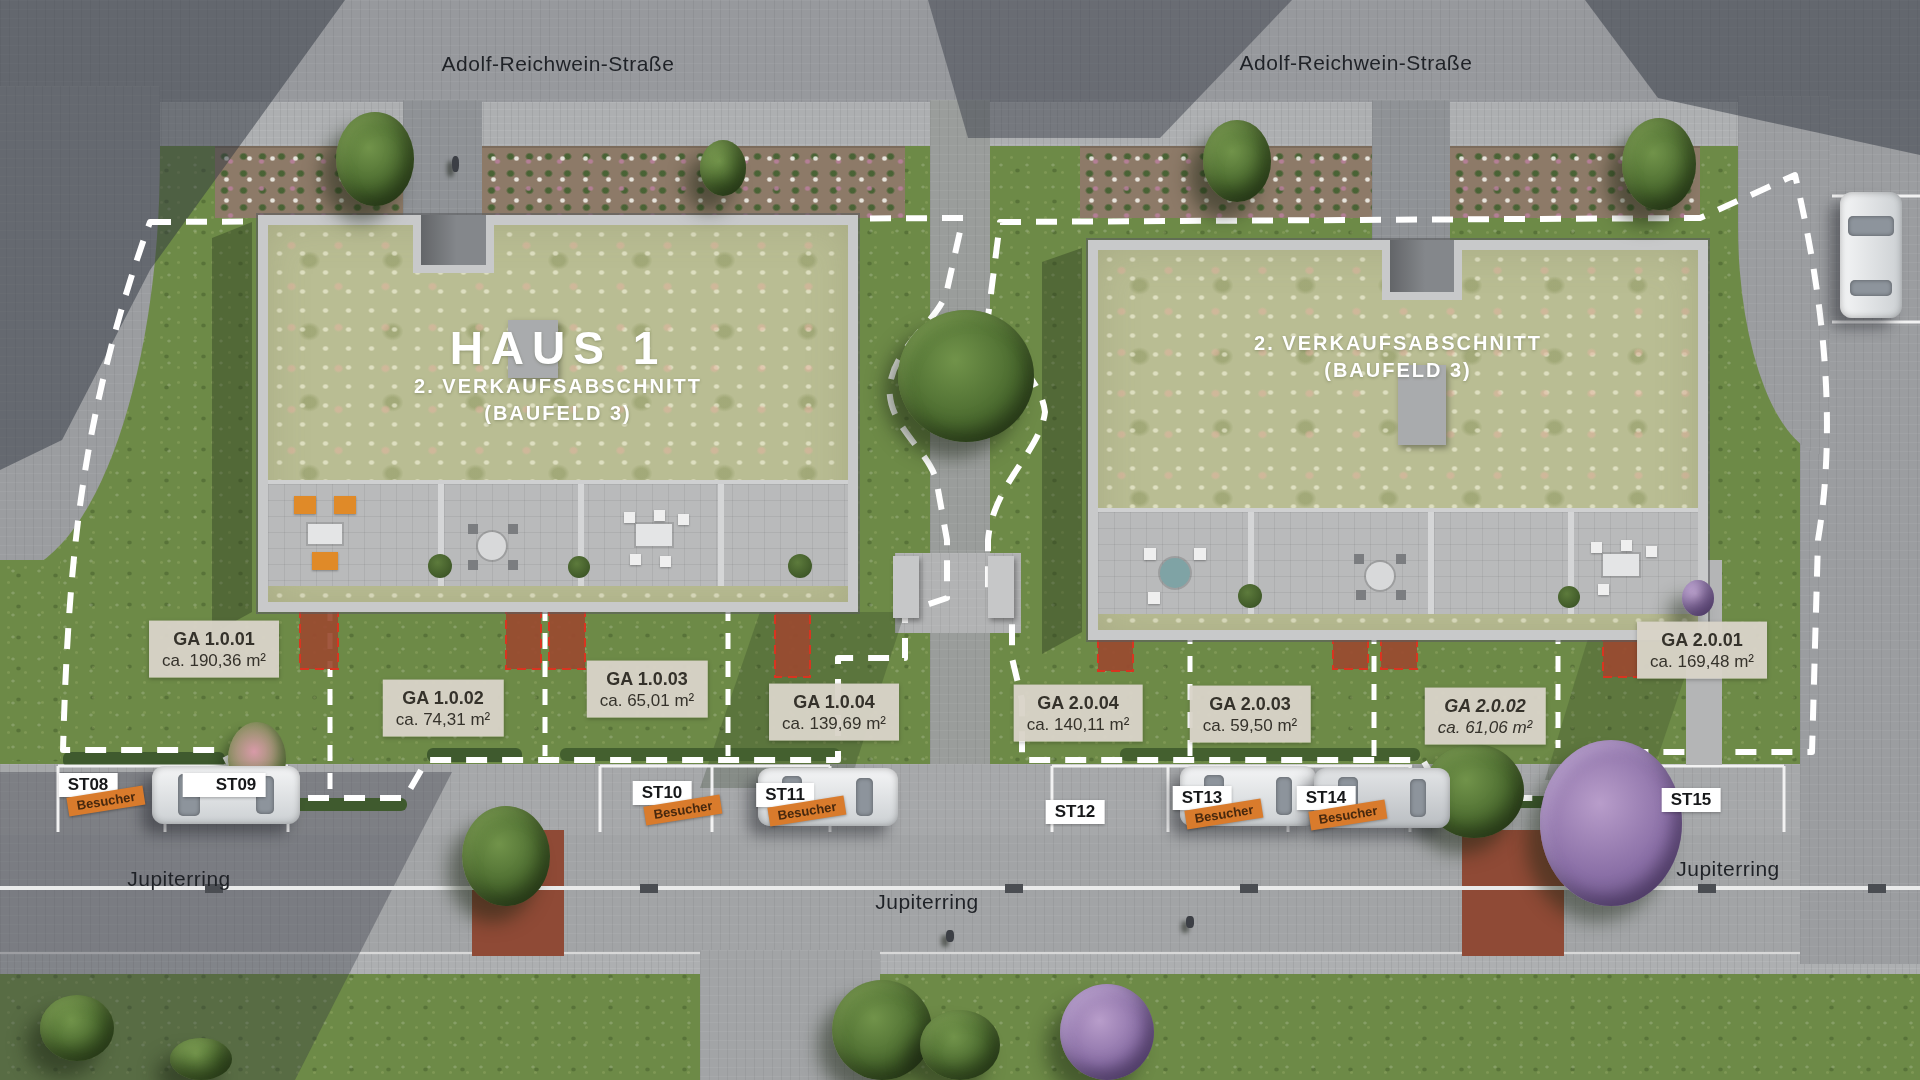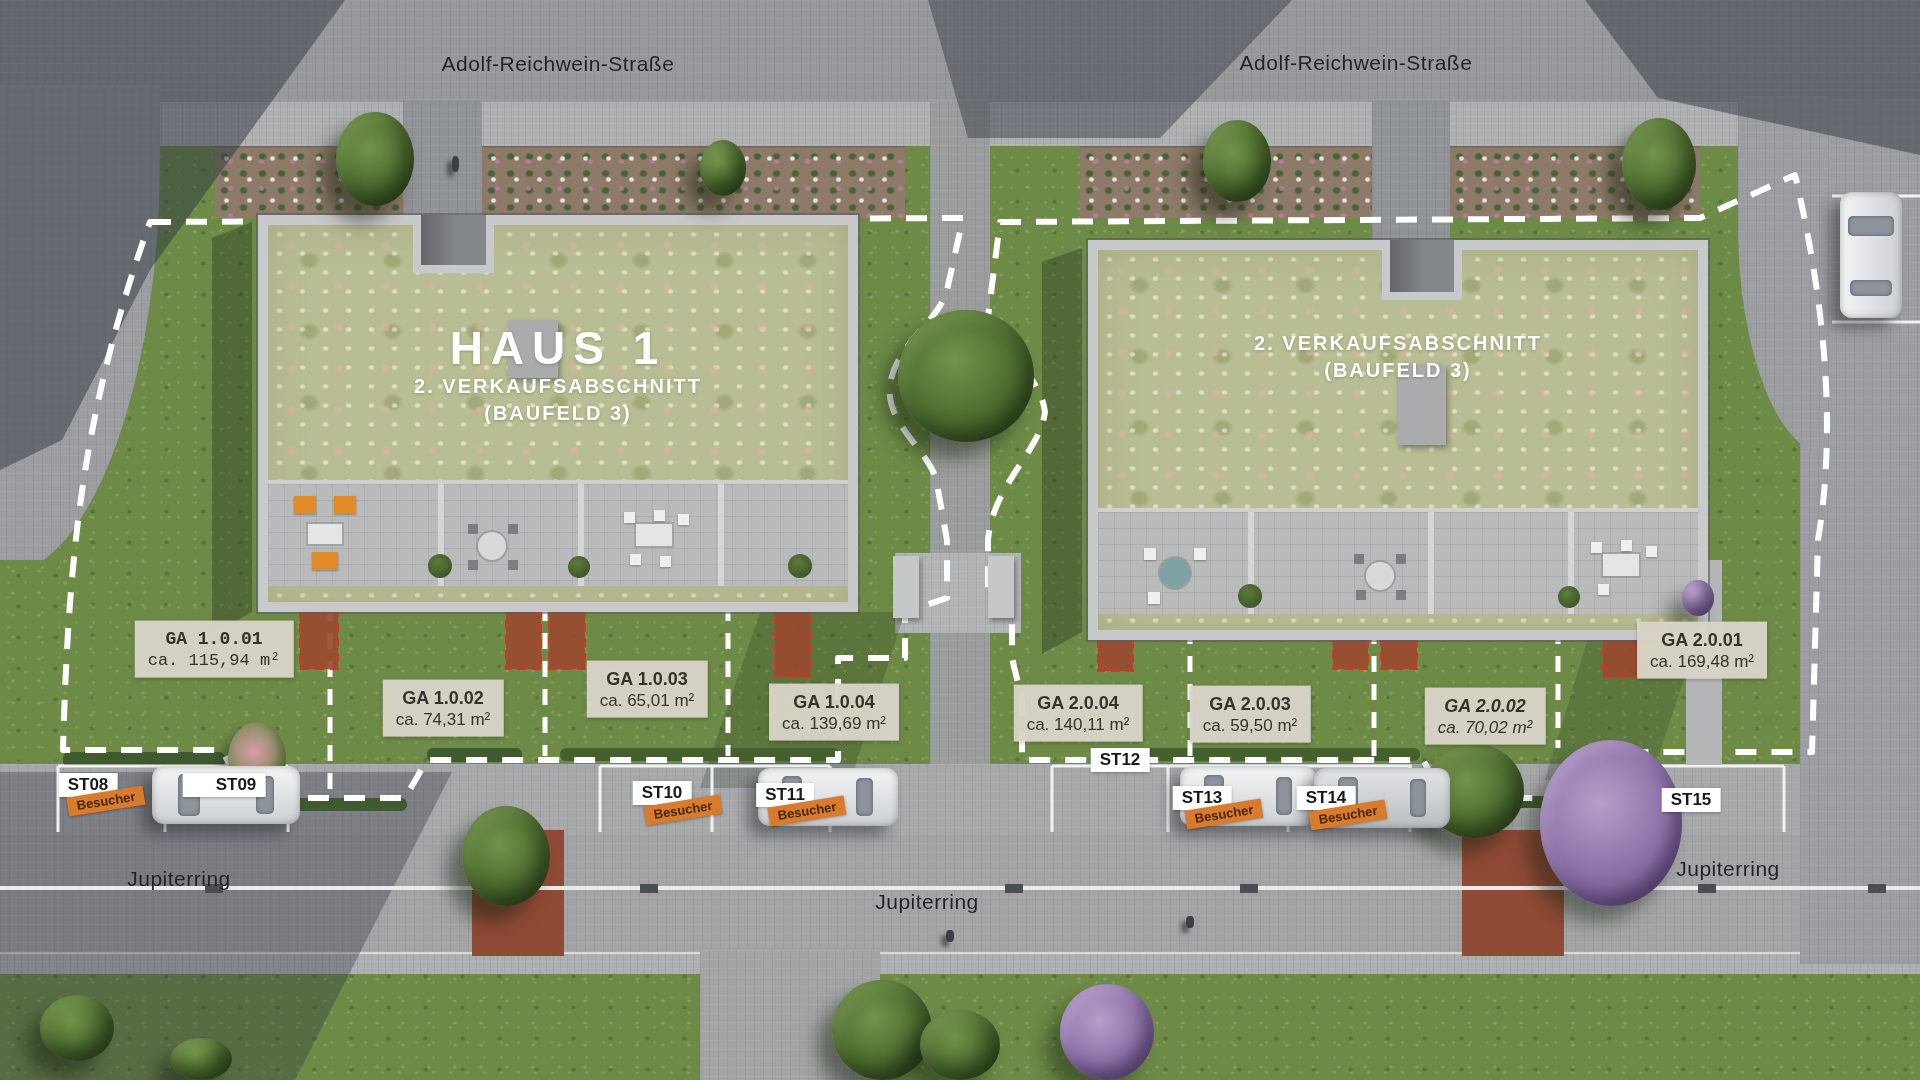--- a/index.html
+++ b/index.html
@@ -315,23 +315,23 @@
   <div class="abs person" style="left:452px;top:156px;width:7px;height:16px;"></div>
   <div class="abs person" style="left:946px;top:930px;width:8px;height:12px;"></div>
   <div class="abs person" style="left:1186px;top:916px;width:8px;height:12px;"></div>
 
   <div class="abs street-name" style="left:558px;top:64px;">Adolf-Reichwein-Straße</div>
   <div class="abs street-name" style="left:1356px;top:63px;">Adolf-Reichwein-Straße</div>
   <div class="abs street-name" style="left:179px;top:879px;">Jupiterring</div>
   <div class="abs street-name" style="left:927px;top:902px;">Jupiterring</div>
   <div class="abs street-name" style="left:1728px;top:869px;">Jupiterring</div>
 
-  <div class="abs ga-label" style="left:214px;top:649px;font-family:Liberation Mono, monospace;">
+  <div class="abs ga-label" style="left:214px;top:649px;">
     <div class="id">GA 1.0.01</div>
-    <div class="area">ca. 115,94 m²</div>
+    <div class="area">ca. 190,36 m²</div>
   </div>
   <div class="abs ga-label" style="left:443px;top:708px;">
     <div class="id">GA 1.0.02</div>
     <div class="area">ca. 74,31 m²</div>
   </div>
   <div class="abs ga-label" style="left:647px;top:689px;">
     <div class="id">GA 1.0.03</div>
     <div class="area">ca. 65,01 m²</div>
   </div>
   <div class="abs ga-label" style="left:834px;top:712px;">
@@ -341,34 +341,34 @@
   <div class="abs ga-label" style="left:1078px;top:713px;">
     <div class="id">GA 2.0.04</div>
     <div class="area">ca. 140,11 m²</div>
   </div>
   <div class="abs ga-label" style="left:1250px;top:714px;">
     <div class="id">GA 2.0.03</div>
     <div class="area">ca. 59,50 m²</div>
   </div>
   <div class="abs ga-label" style="left:1485px;top:716px;font-style:italic;">
     <div class="id">GA 2.0.02</div>
-    <div class="area">ca. 70,02 m²</div>
+    <div class="area">ca. 61,06 m²</div>
   </div>
   <div class="abs ga-label" style="left:1702px;top:650px;">
     <div class="id">GA 2.0.01</div>
     <div class="area">ca. 169,48 m²</div>
   </div>
 
   <div class="abs st-label" style="left:88px;top:785px;">ST08</div>
   <div class="abs visitor-tag" style="left:106px;top:801px;">Besucher</div>
   <div class="abs st-label" style="left:224px;top:785px;padding-left:33px;">ST09</div>
   <div class="abs st-label" style="left:662px;top:793px;">ST10</div>
   <div class="abs visitor-tag" style="left:683px;top:810px;">Besucher</div>
   <div class="abs st-label" style="left:785px;top:795px;">ST11</div>
   <div class="abs visitor-tag" style="left:807px;top:811px;">Besucher</div>
-  <div class="abs st-label" style="left:1075px;top:760px;margin-left:45px;">ST12</div>
+  <div class="abs st-label" style="left:1075px;top:812px;">ST12</div>
   <div class="abs st-label" style="left:1202px;top:798px;">ST13</div>
   <div class="abs visitor-tag" style="left:1224px;top:814px;">Besucher</div>
   <div class="abs st-label" style="left:1326px;top:798px;">ST14</div>
   <div class="abs visitor-tag" style="left:1348px;top:815px;">Besucher</div>
   <div class="abs st-label" style="left:1691px;top:800px;">ST15</div>
 
 </div>
 
 </body></html>

